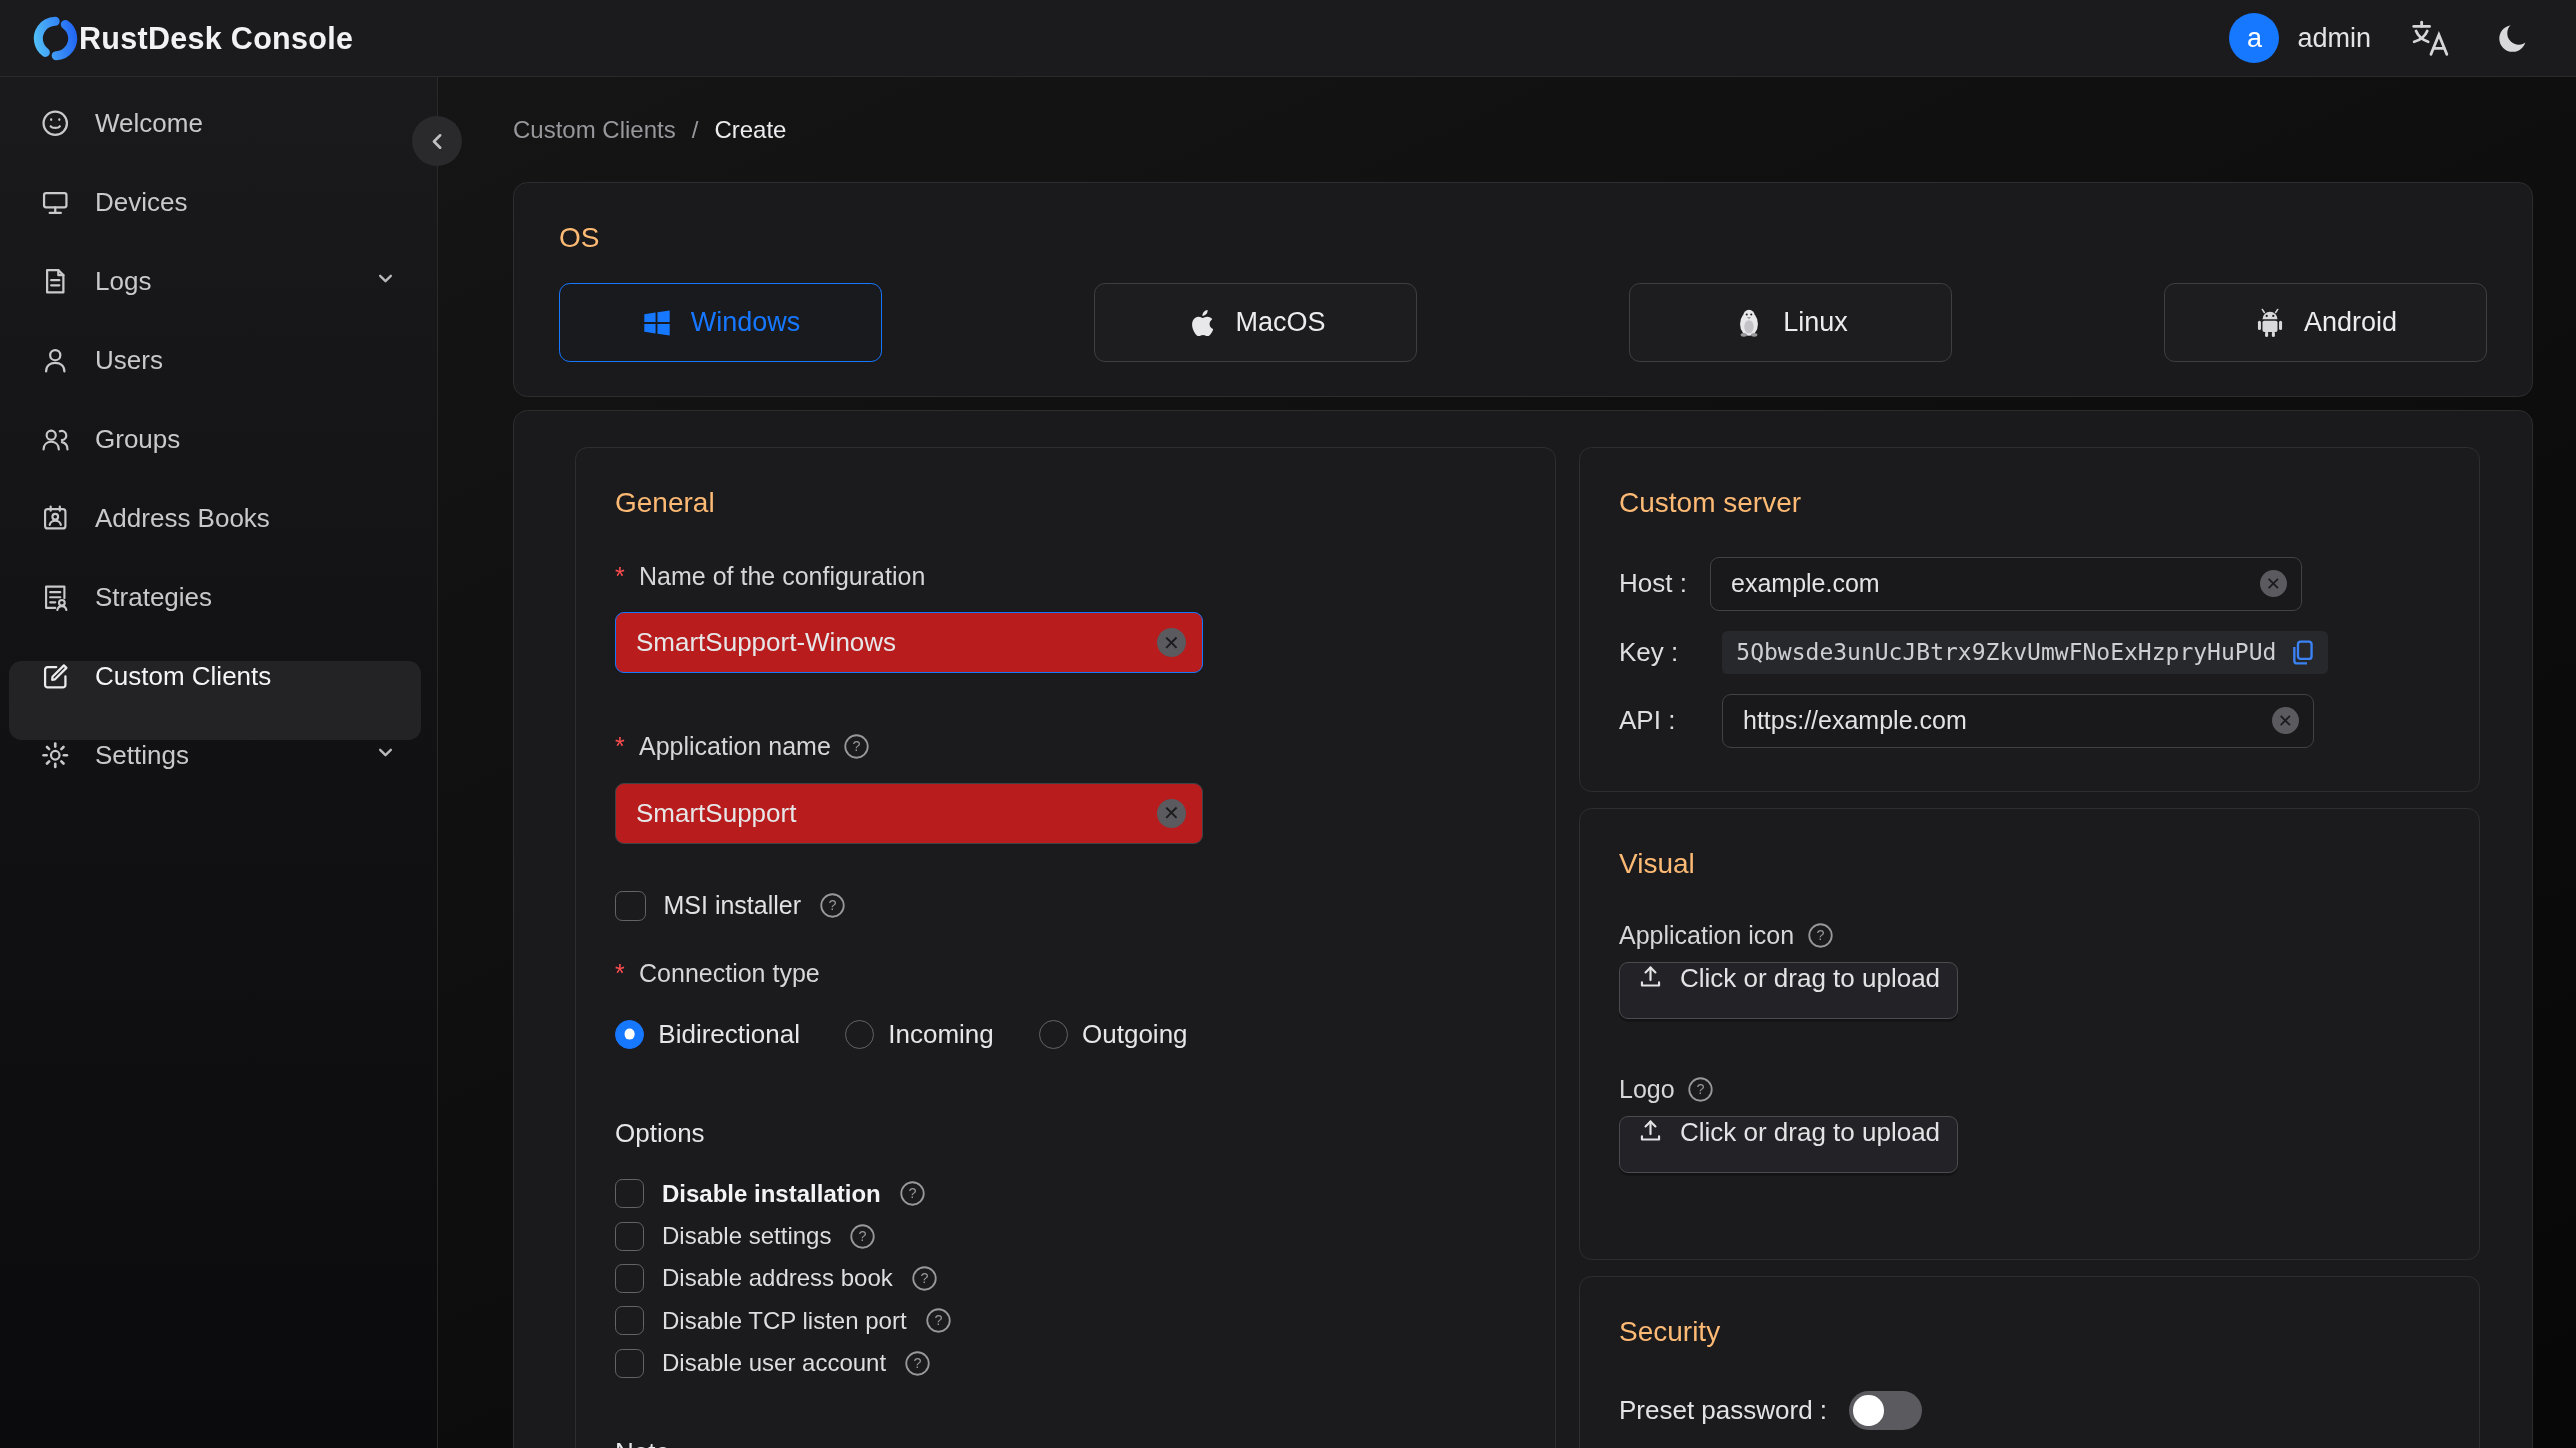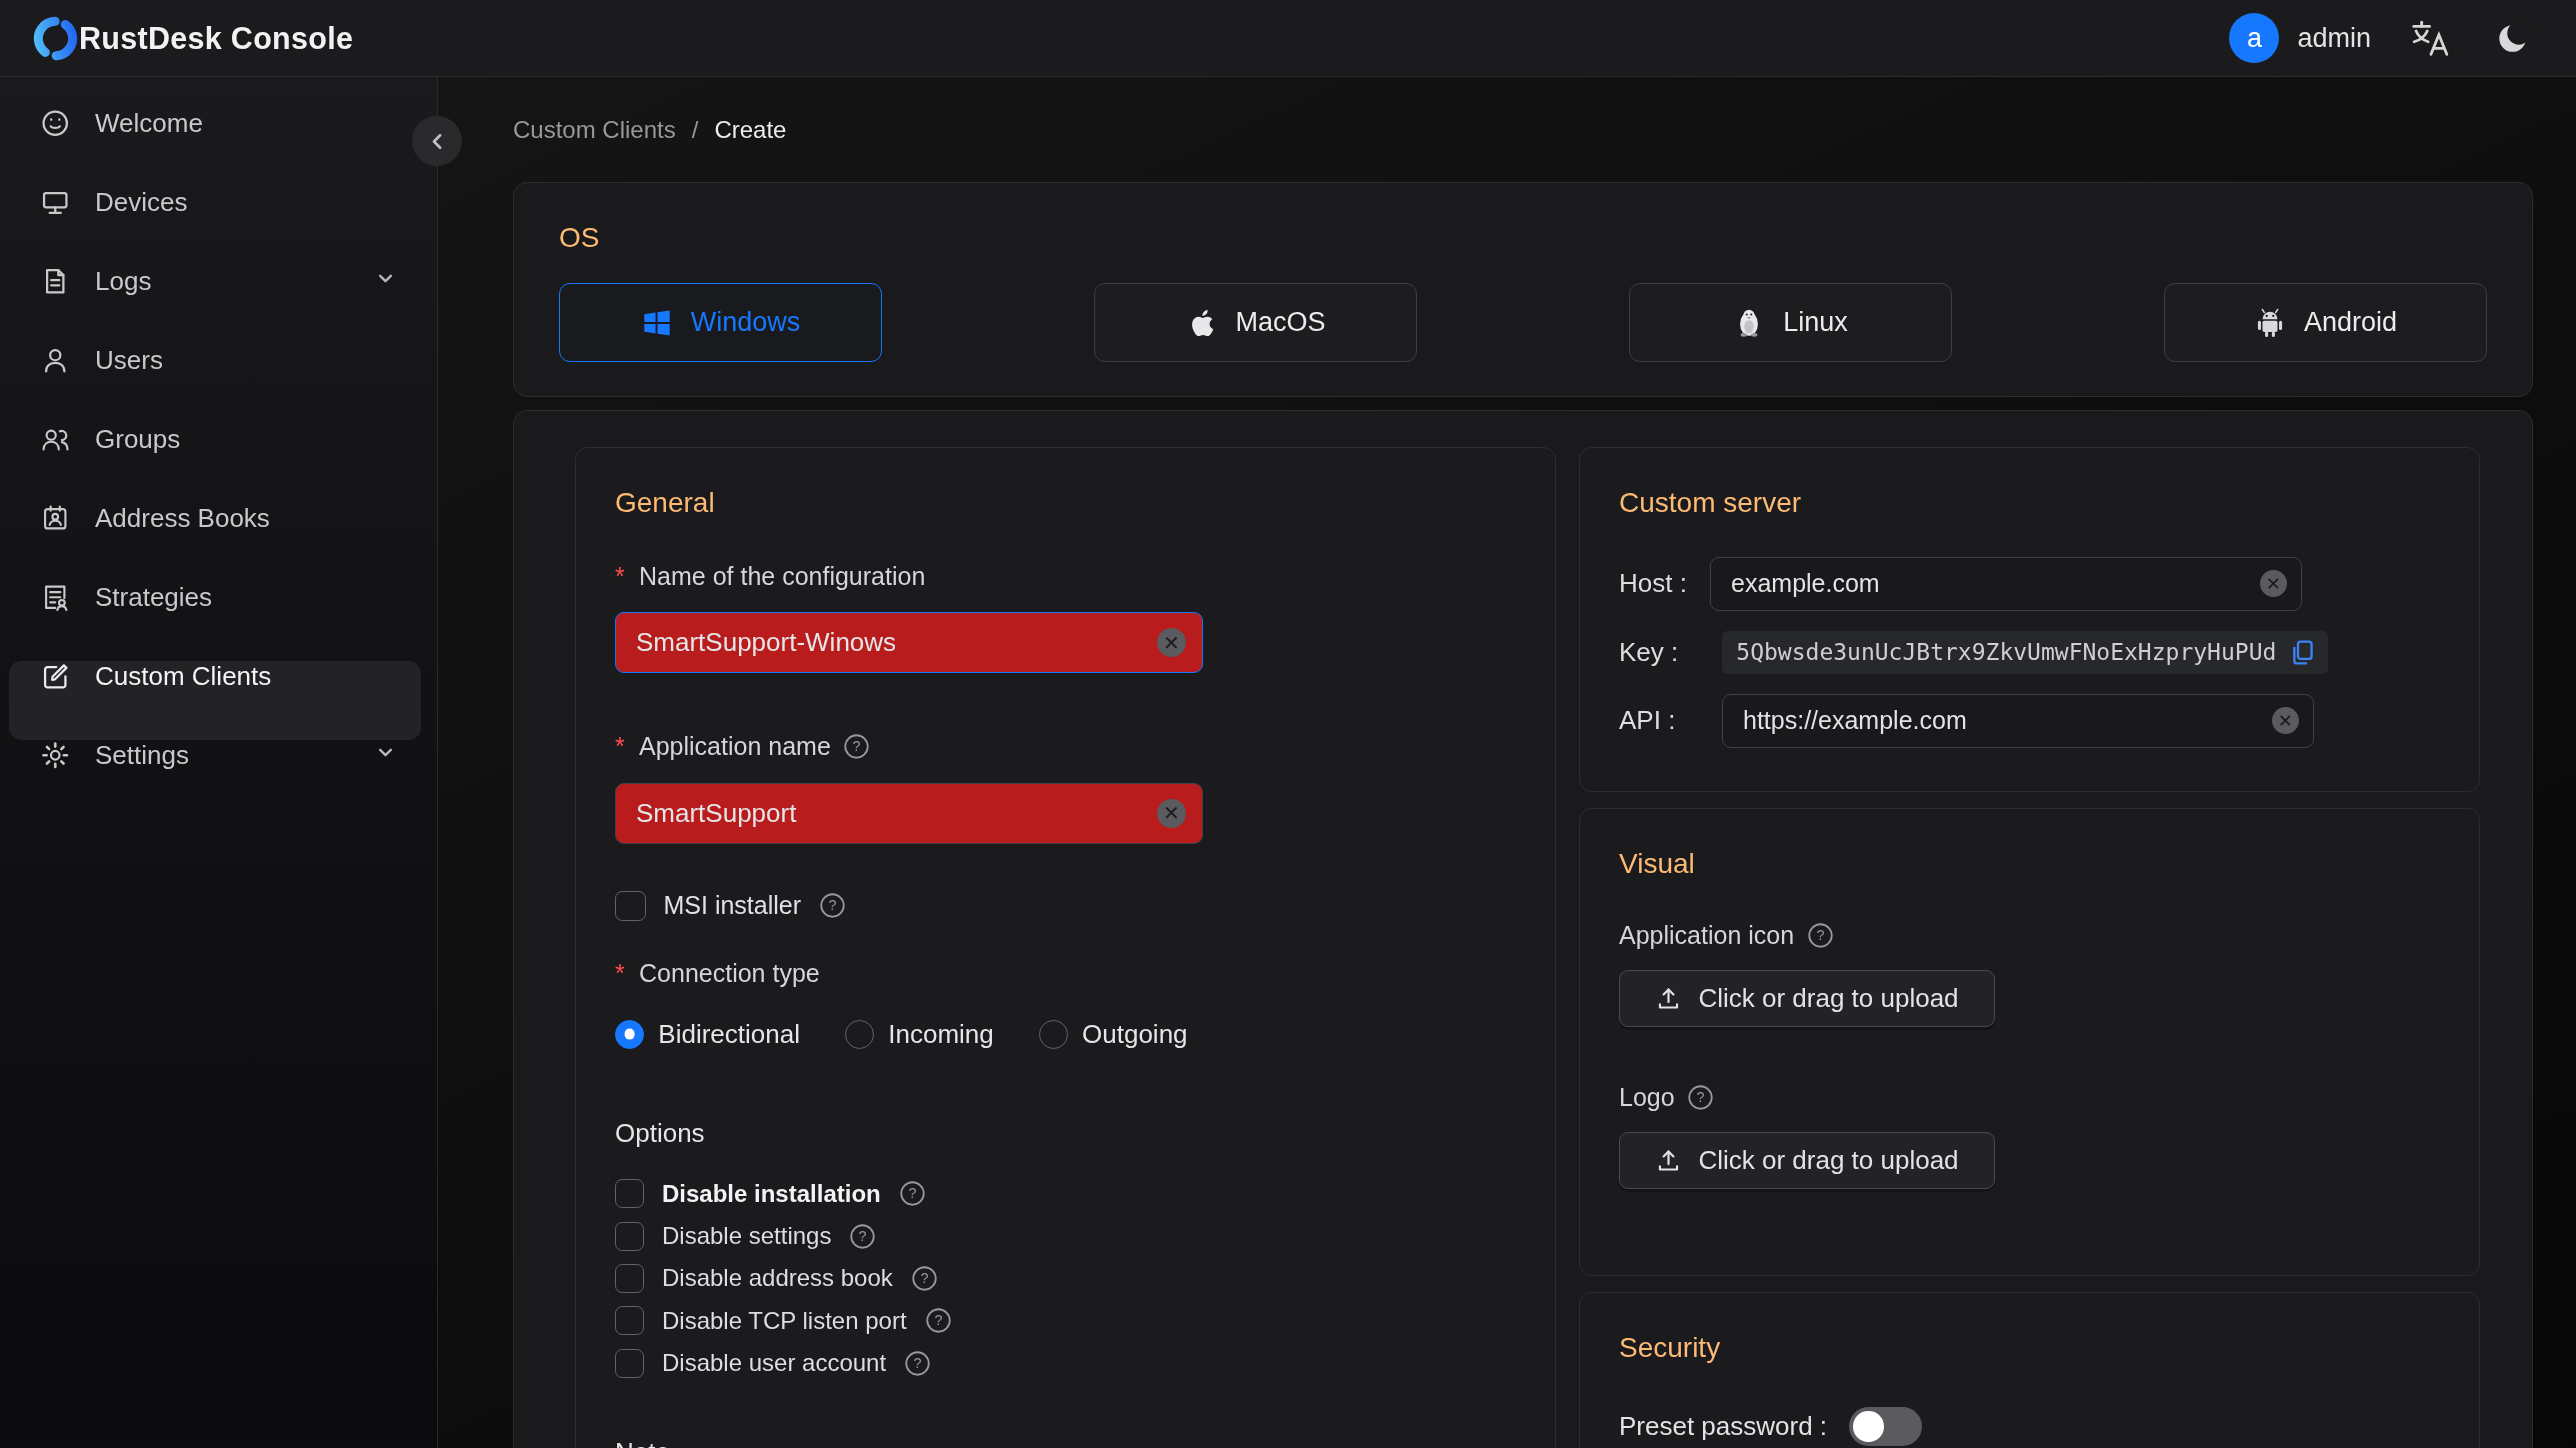--- a/index.html
+++ b/index.html
@@ -127,23 +127,23 @@
   .key-text { flex:1; overflow:hidden; }
   .copy-btn { width:29px; height:29px; flex:none; display:flex; cursor:pointer; }
   .row-gap1 { margin-top:38px; }
   .row-gap2 { margin-top:20px;gap:12px; }
 
   
   .visual-card { padding:39px 39px 86px; }
   .vis-label { margin-top:41px; font-size:25px; color:#d6d6d9; display:flex; align-items:center; gap:12.5px; }
   .vis-label.second { margin-top:56px; }
   .upload-btn {
-    margin-top:20px; width:376px; height:57px; border:1.8px solid #4a4a4f; border-radius:9px;
+    margin-top:12px; width:339px; height:57px; border:1.8px solid #4a4a4f; border-radius:9px;
     background:#232327; box-shadow:0 2.7px 0 rgba(0,0,0,.28);
-    display:flex; align-items:center; justify-content:center; gap:16px; font-size:26px; color:#e3e3e5;
+    display:flex; align-items:flex-start; justify-content:center; gap:16px; font-size:26px; color:#e3e3e5;
     cursor:pointer;
   }
   .upload-ico { width:27px; height:27px; display:flex; }
 
   
   .security-card { padding:39px 39px 52px; }
   .sec-row { margin-top:43px; display:flex; align-items:center; gap:21.5px; font-size:26px; color:#e3e3e5; }
   .toggle { width:73px; height:39px; border-radius:20px; background:#5a5a5f; position:relative; flex:none; cursor:pointer; }
   .toggle .knob { position:absolute; left:4.5px; top:4.5px; width:30.5px; height:30.5px; border-radius:50%; background:#fff; }
 </style>

